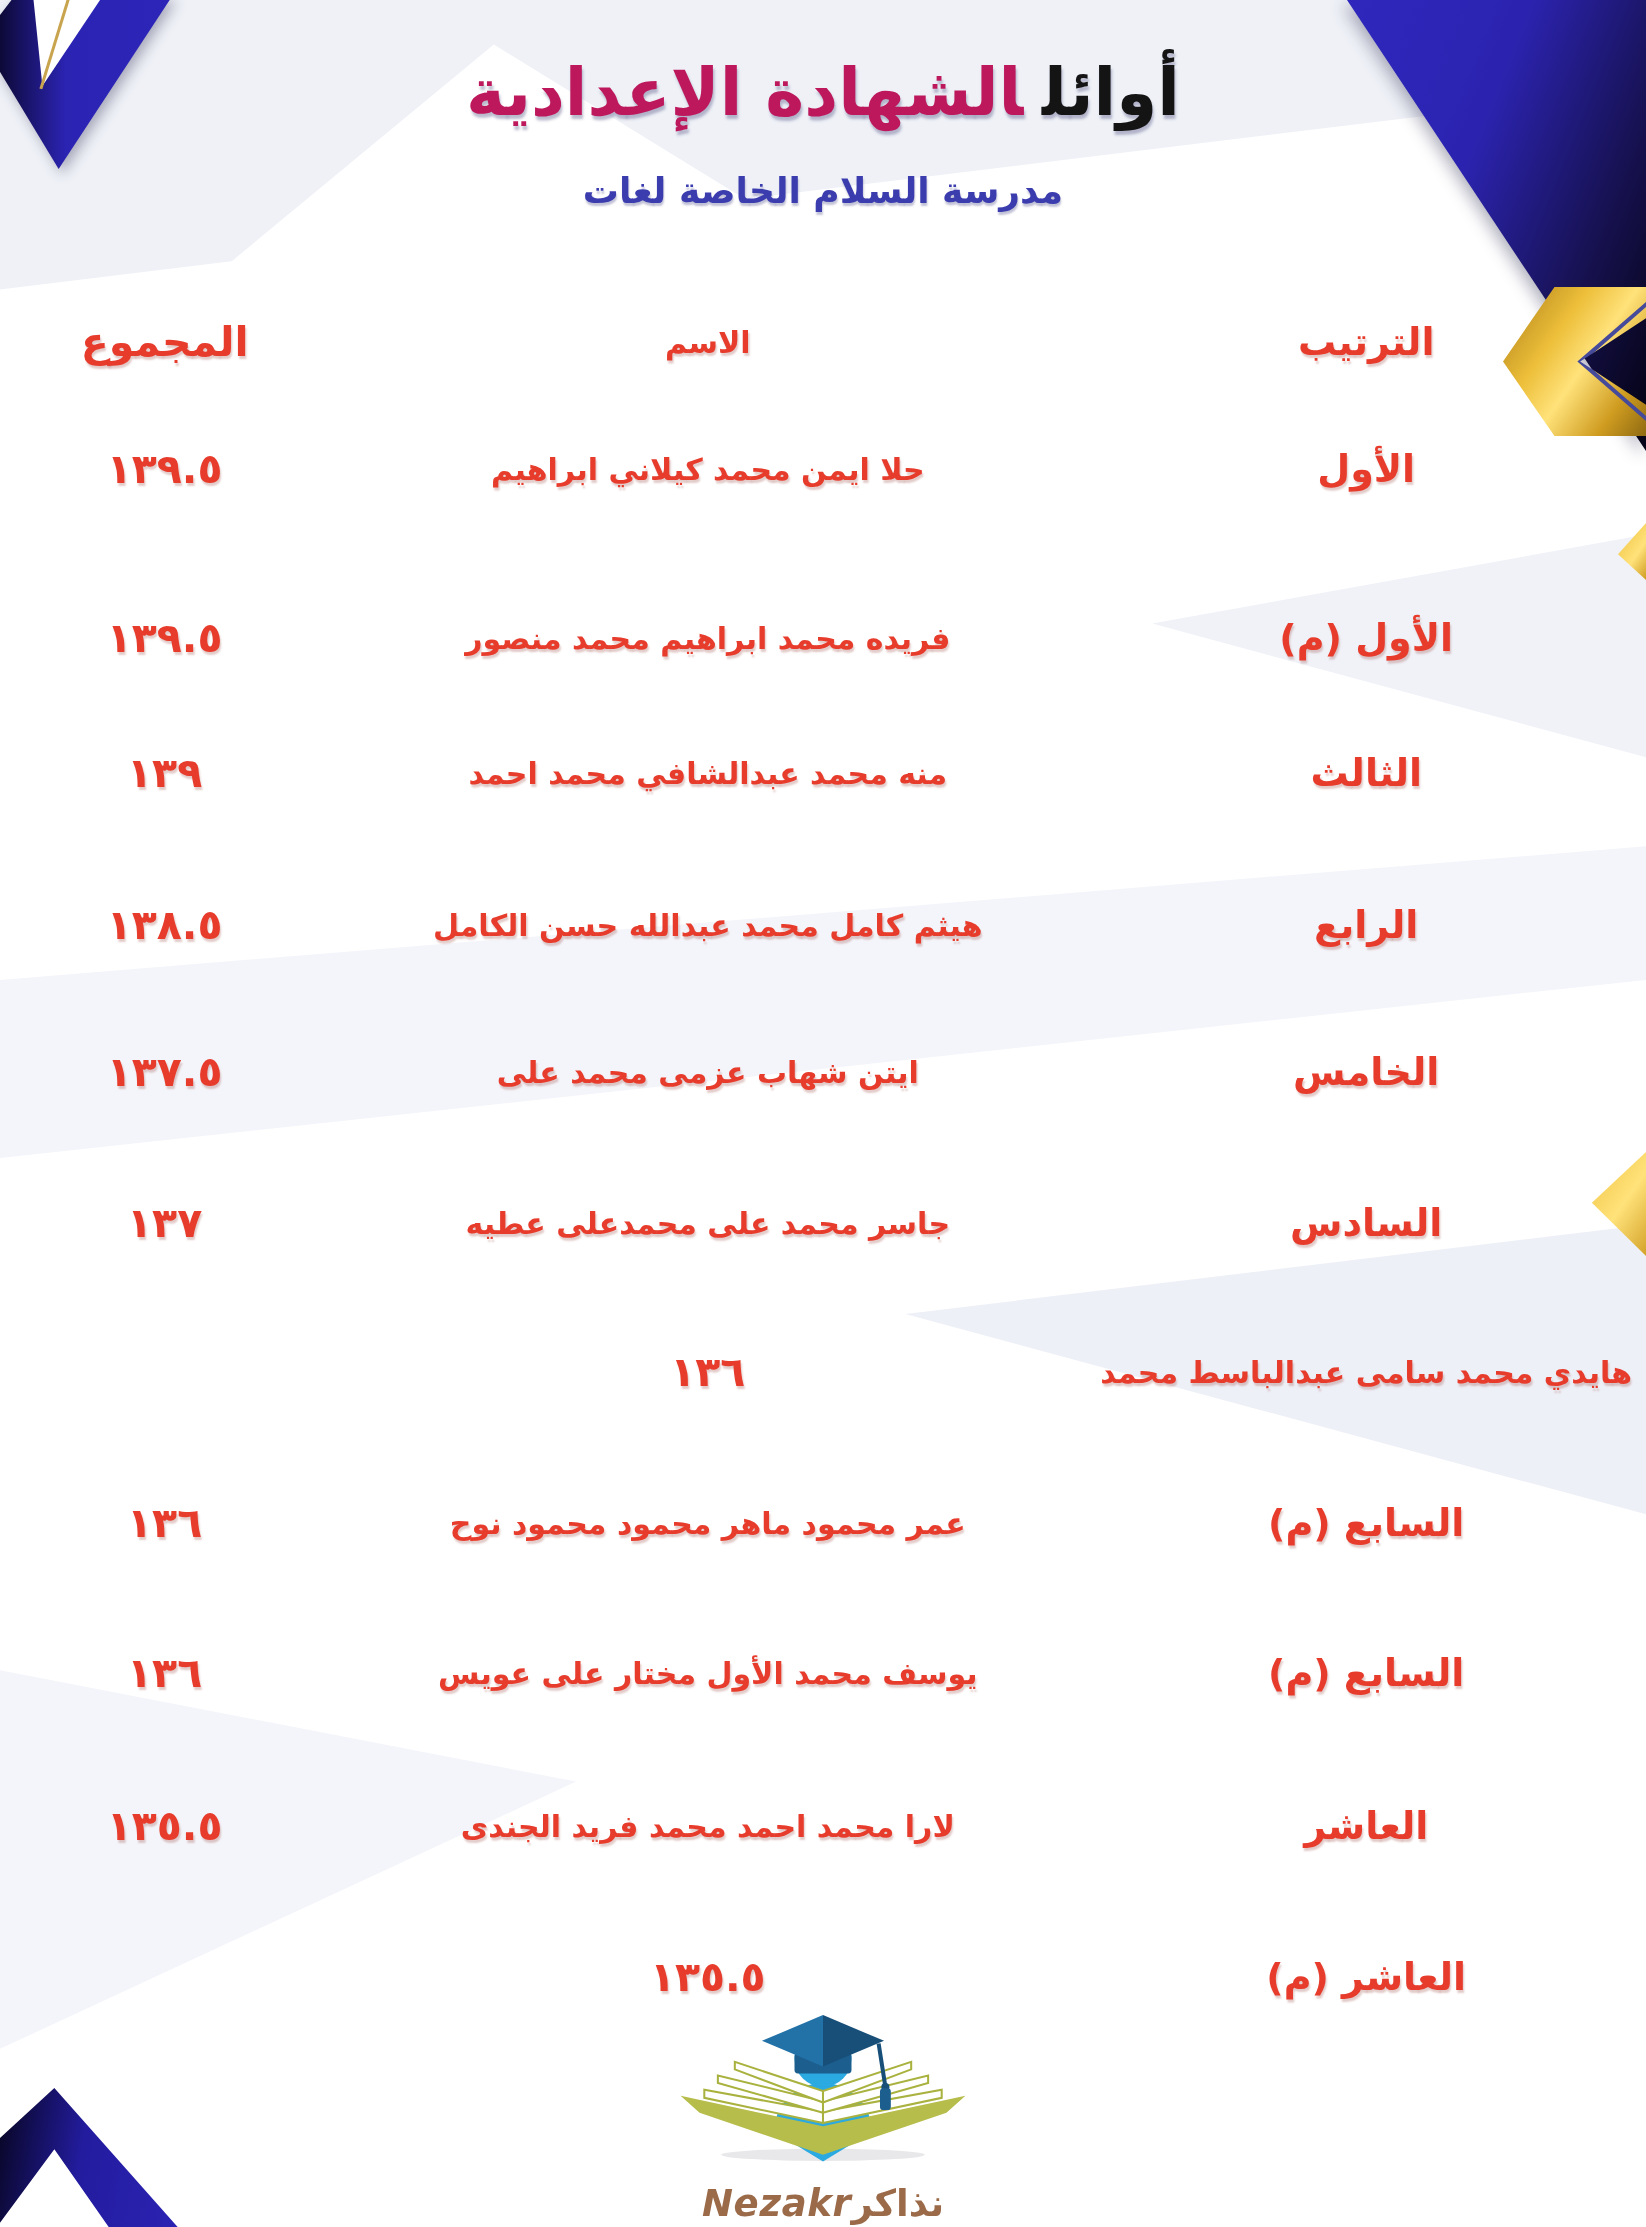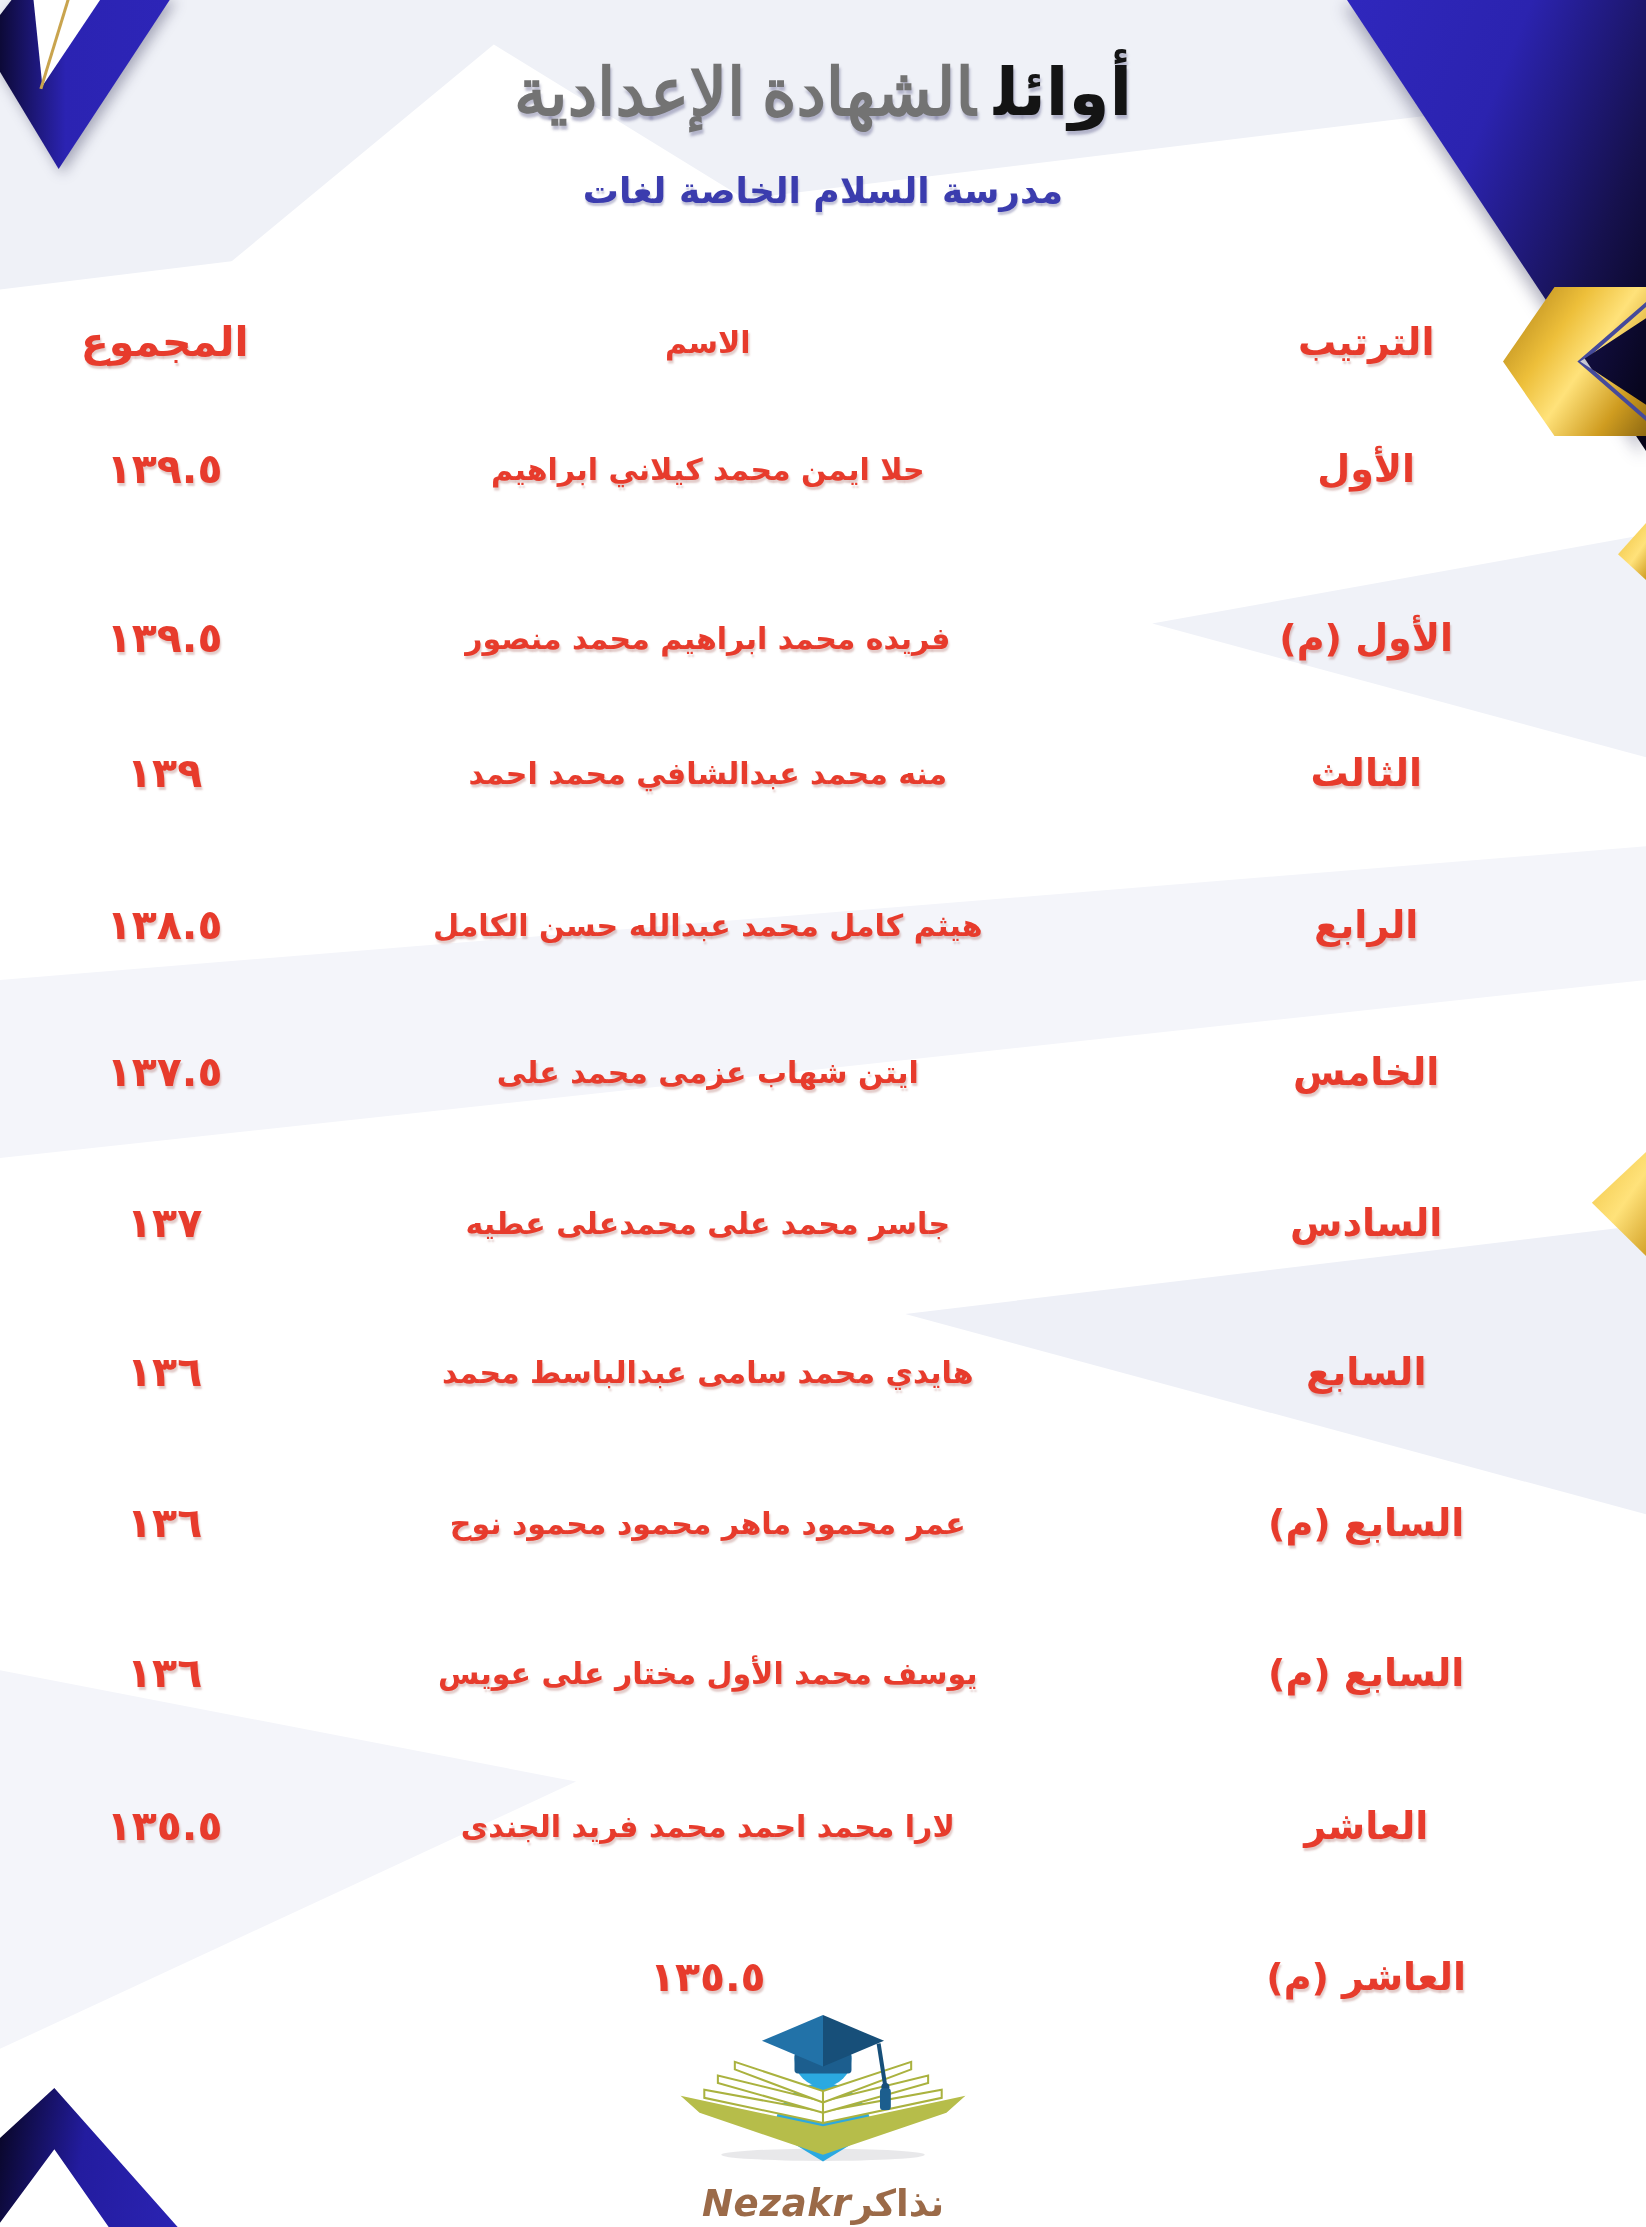--- a/index.html
+++ b/index.html
@@ -45,21 +45,21 @@
     background:linear-gradient(125deg,#edbf3a,#ffe27a 55%,#cf9c20);
     clip-path:polygon(100% 0,18% 45%,100% 92%);}
   .bl{left:0;top:2088px;width:209px;height:139px;filter:drop-shadow(5.3px -2.7px 8px rgba(30,30,70,.3));
     background:linear-gradient(100deg,#070520 0%,#231c9f 40%,#2d25b8 100%);
     clip-path:polygon(0 36%,26% 0,85% 100%,52% 100%,26% 44%,0 97%);}
   
   .title{position:absolute;top:9.3px;left:0;width:100%;text-align:center;direction:rtl;
     font-size:66px;font-weight:700;z-index:2;white-space:nowrap;
     text-shadow:1.3px 4px 2.7px rgba(104,104,146,.45);}
   .title .prefix{color:#141414;}
-  .title .rest{color:#737373;margin-right:18.6px;font-family:Liberation Serif, serif;}
+  .title .rest{color:#be185d;margin-right:18.6px;}
   .subtitle{position:absolute;top:170px;left:0;width:100%;text-align:center;direction:rtl;
     font-size:36px;font-weight:700;color:#3b3cae;z-index:2;
     text-shadow:0.7px 2.7px 2px rgba(80,80,140,.35);}
   .grid-row{position:absolute;left:0;width:100%;height:126px;z-index:2;
     display:grid;grid-template-columns:34% 46% 20%;direction:rtl;align-items:center;}
   .cell{text-align:center;white-space:nowrap;color:#e73b2c;font-weight:700;
     text-shadow:1.3px 2.7px 2px rgba(150,70,60,.28);}
   .hdr .cell{font-size:42px;}
   .cell.rank{font-size:38px;}
   .cell.name{font-size:30px;}
@@ -131,21 +131,20 @@
   <div class="cell rank">الخامس</div>
   <div class="cell name">ايتن شهاب عزمى محمد على</div>
   <div class="cell total">١٣٧.٥</div>
 </div>
 <div class="grid-row" style="top:1160px">
   <div class="cell rank">السادس</div>
   <div class="cell name">جاسر محمد على محمدعلى عطيه</div>
   <div class="cell total">١٣٧</div>
 </div>
 <div class="grid-row" style="top:1309px">
-  <div class="cell rank">السابع</div>
   <div class="cell name">هايدي محمد سامى عبدالباسط محمد</div>
   <div class="cell total">١٣٦</div>
 </div>
 <div class="grid-row" style="top:1460px">
   <div class="cell rank">السابع (م)</div>
   <div class="cell name">عمر محمود ماهر محمود محمود نوح</div>
   <div class="cell total">١٣٦</div>
 </div>
 <div class="grid-row" style="top:1610px">
   <div class="cell rank">السابع (م)</div>

